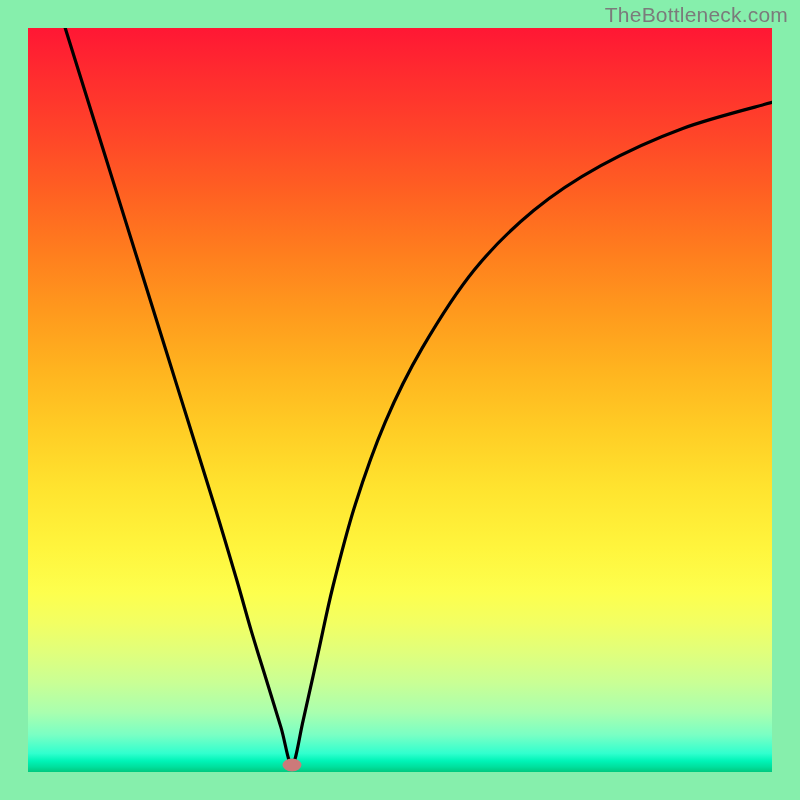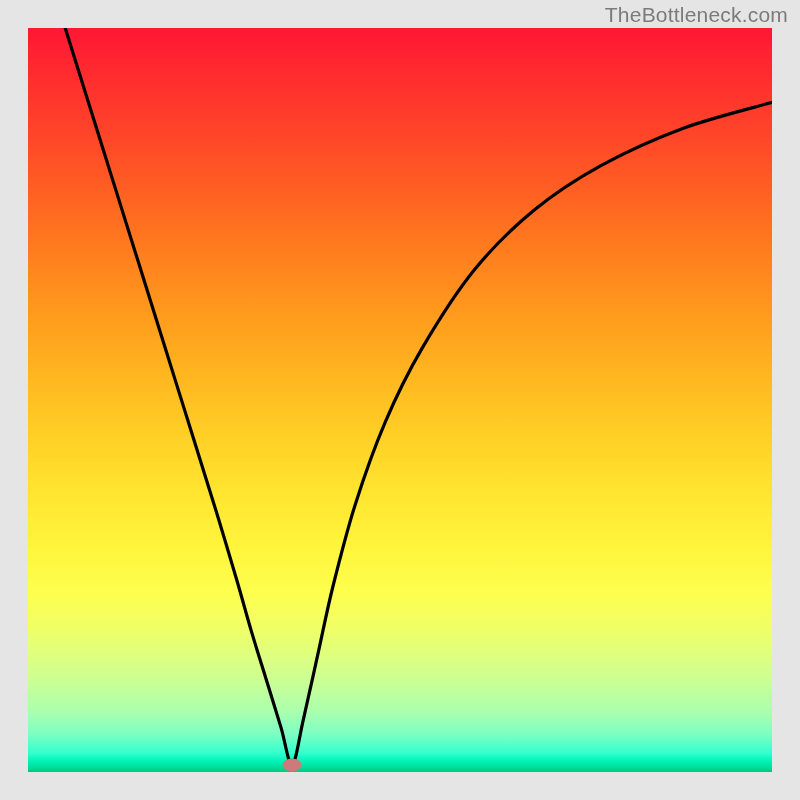--- a/index.html
+++ b/index.html
@@ -10,21 +10,21 @@
     overflow: hidden;
     background: #000;
     font-family: Arial, Helvetica, sans-serif;
   }
   .frame {
     position: absolute;
     top: 0;
     left: 0;
     width: 800px;
     height: 800px;
-    background: #e5e5e5;
+    background: #86efac;
   }
   .plot-area {
     position: absolute;
     top: 28px;
     left: 28px;
     width: 744px;
     height: 744px;
     overflow: hidden;
   }
   .gradient {

